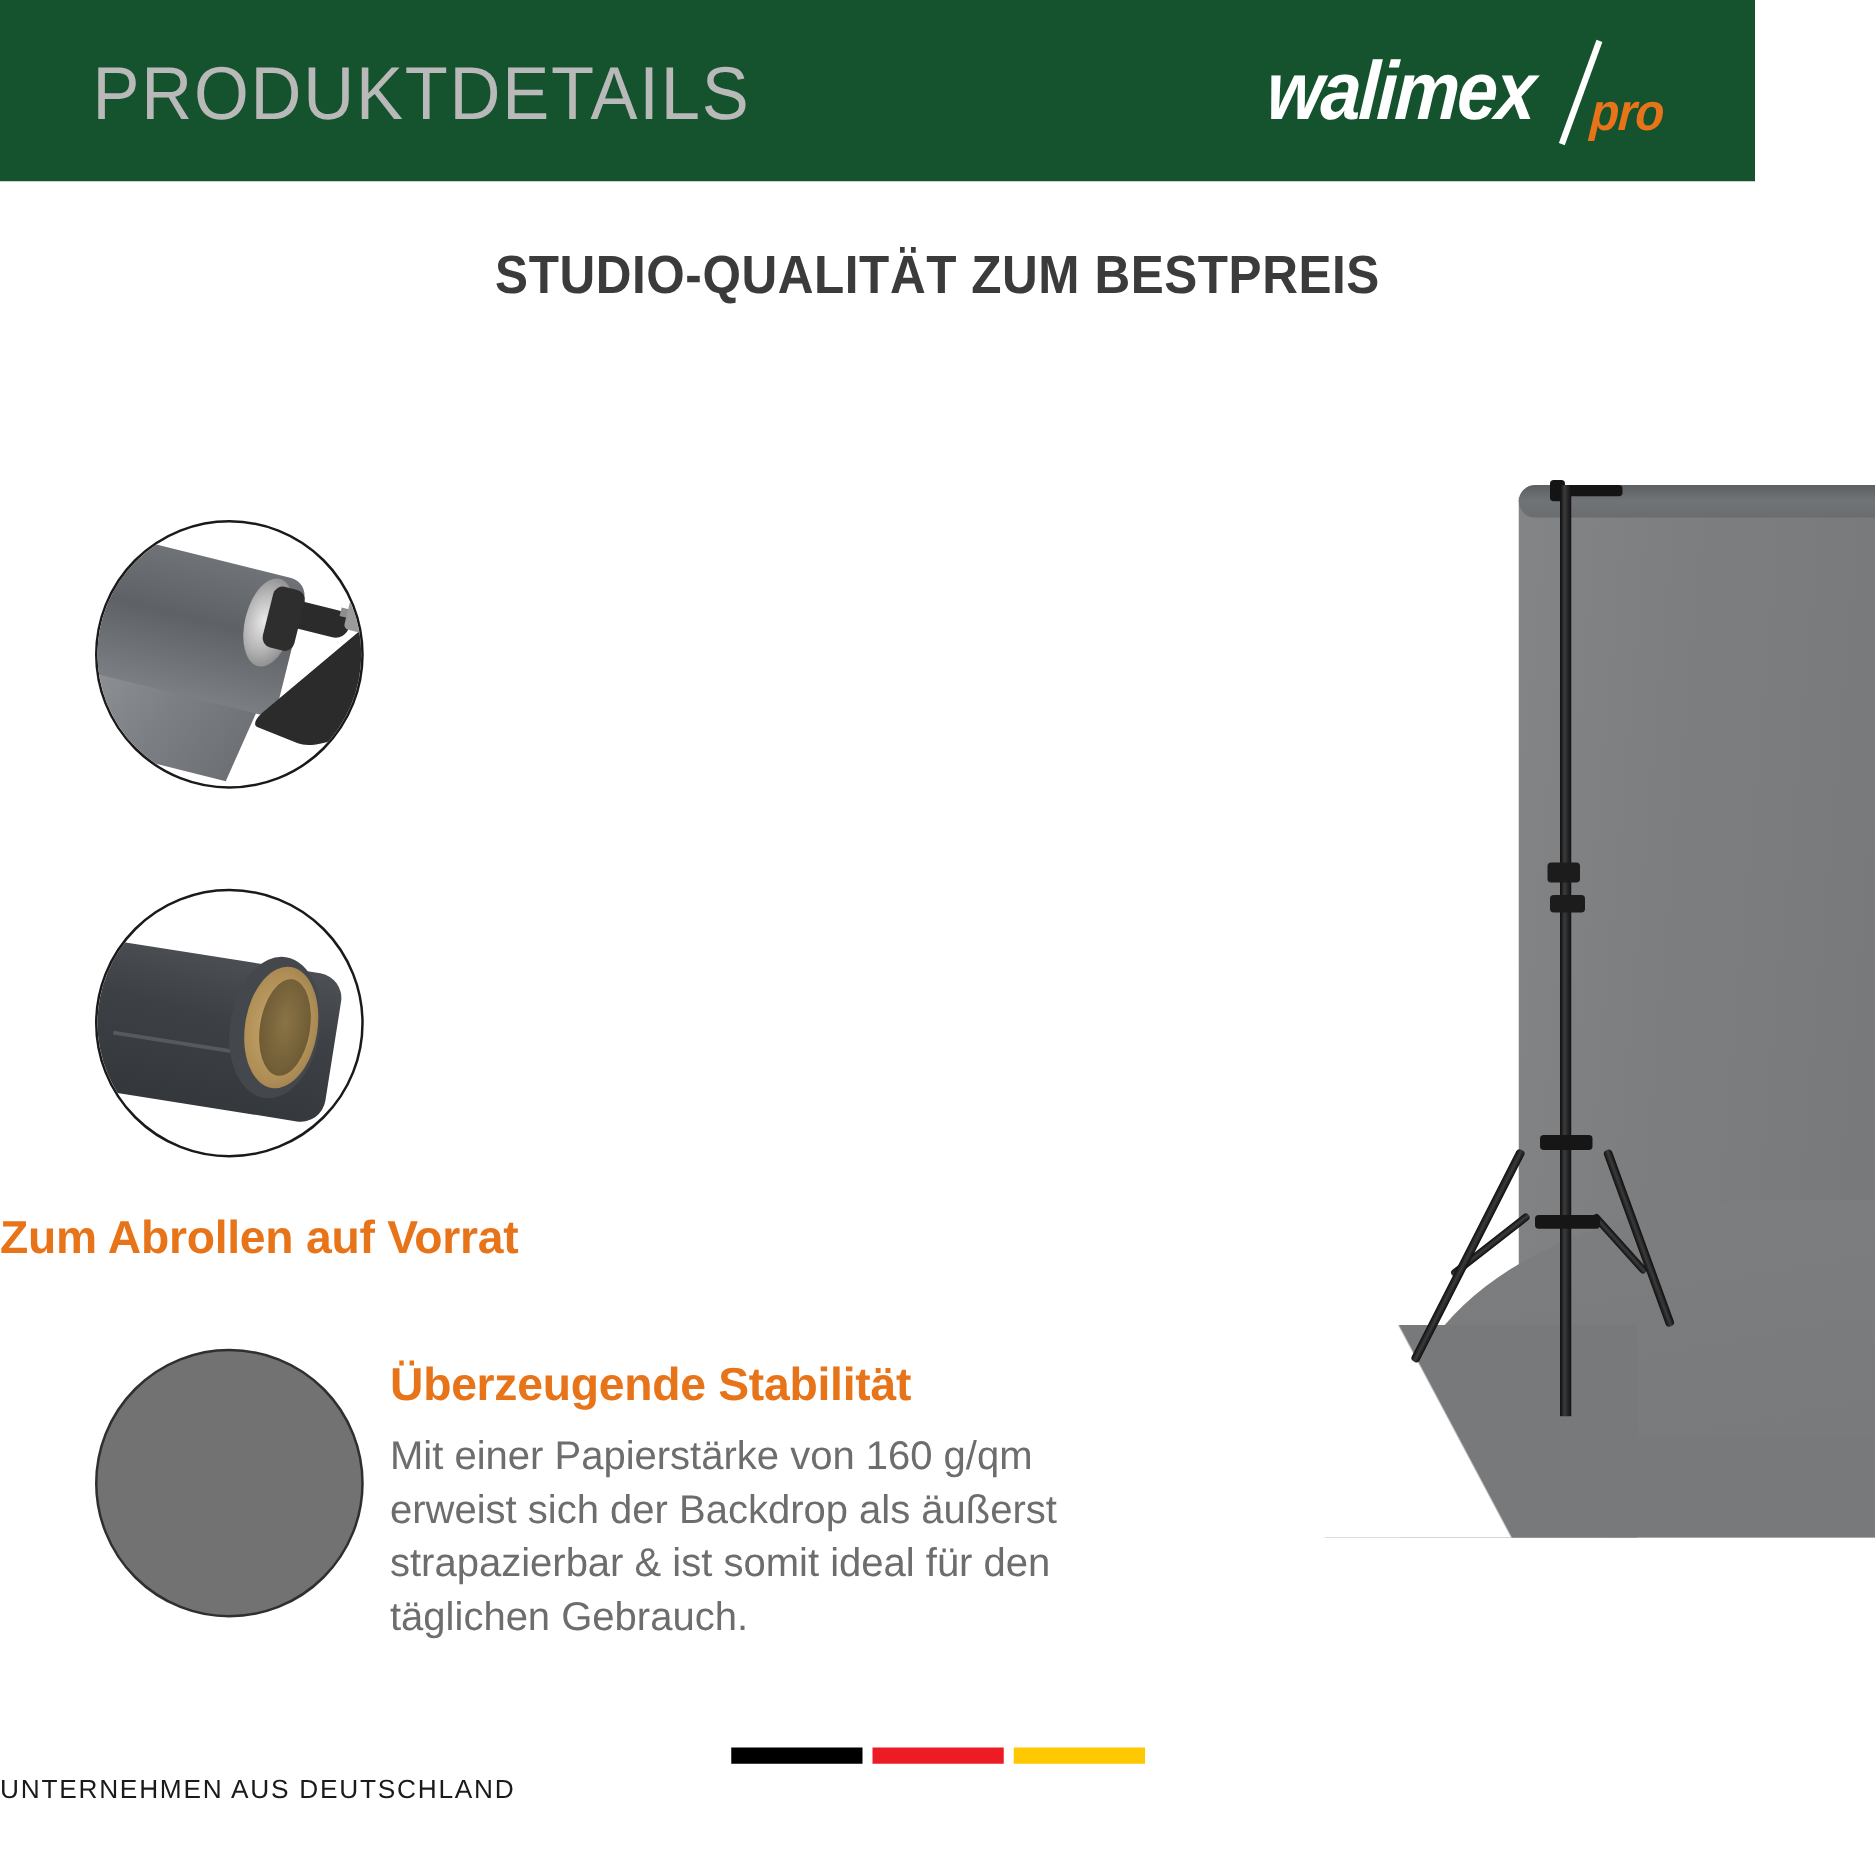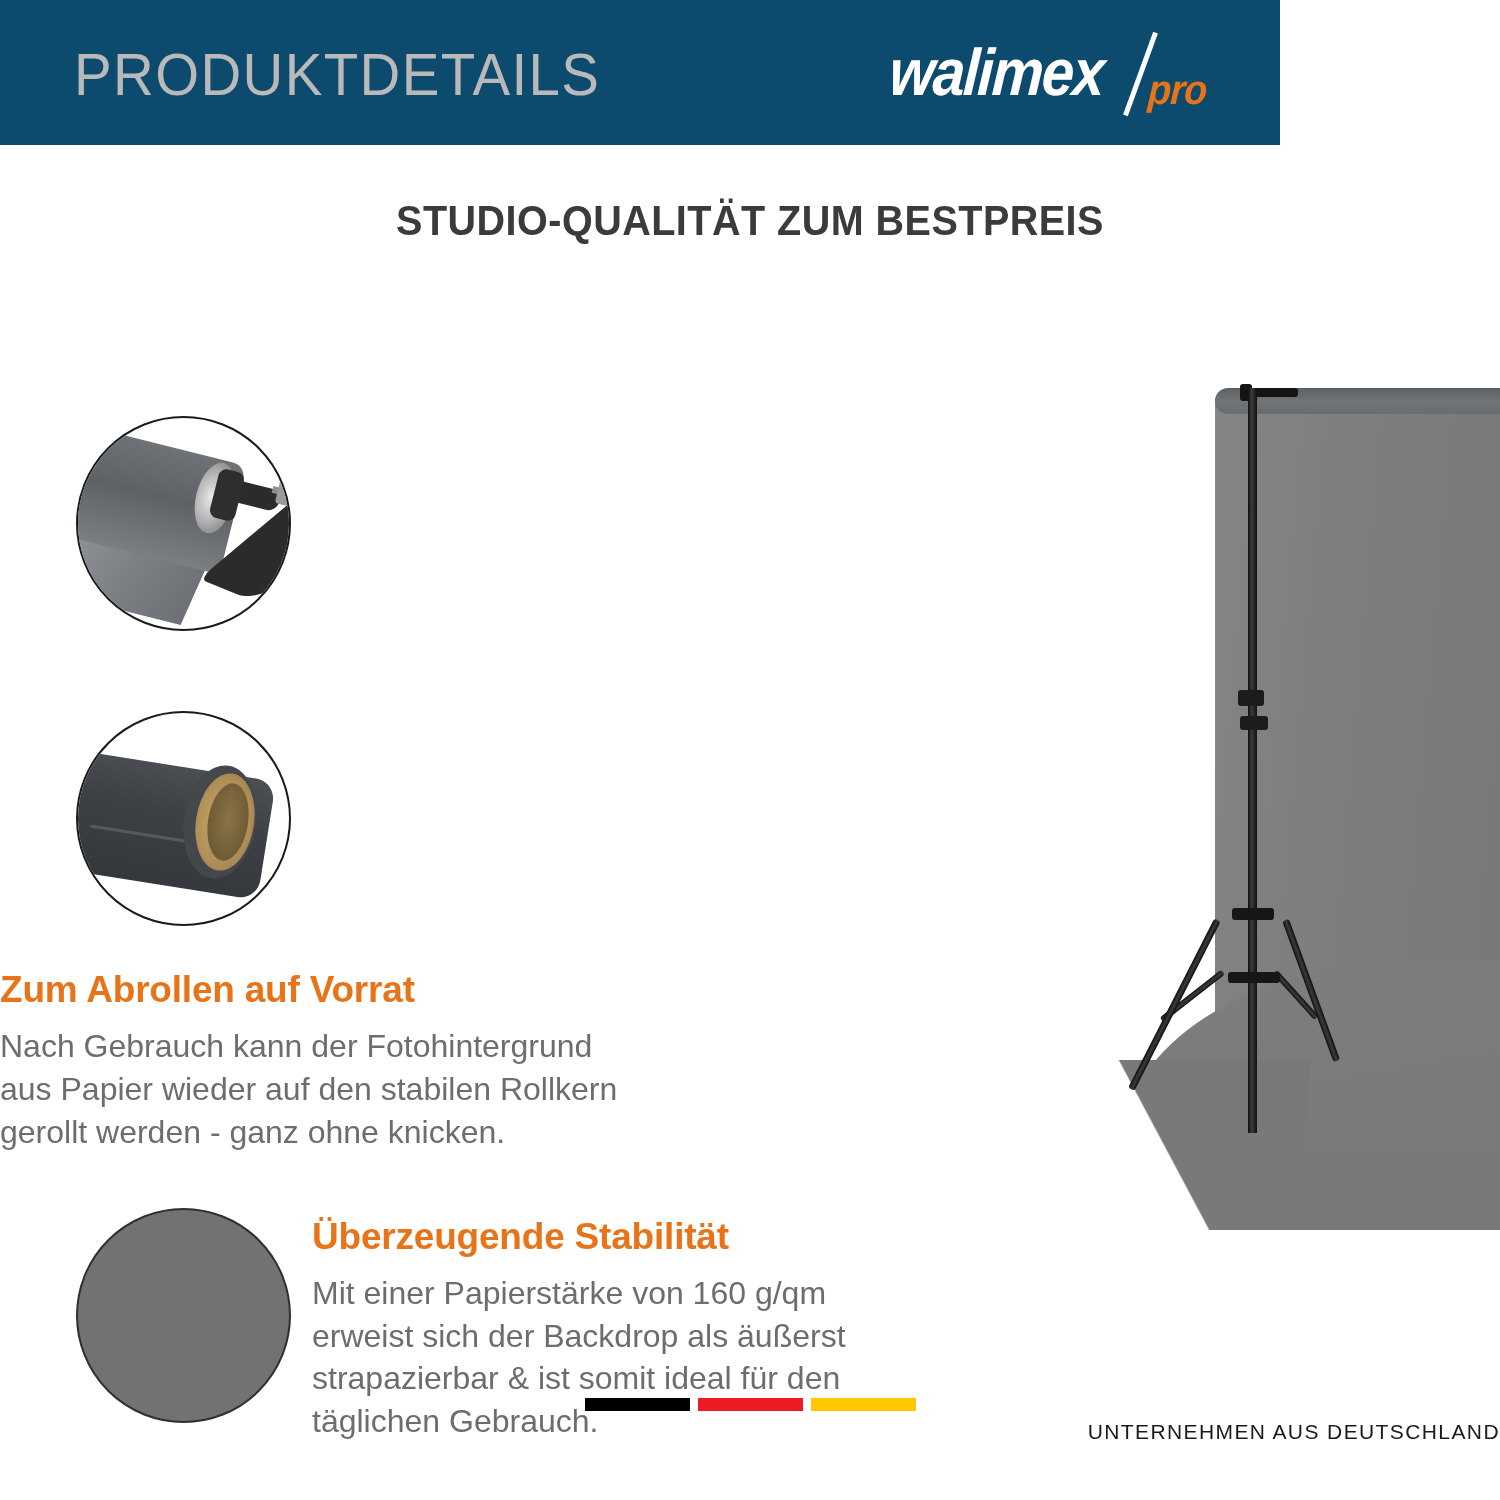--- a/index.html
+++ b/index.html
@@ -16,22 +16,22 @@
     position: relative;
     width: 1500px;
     height: 1500px;
     background: #ffffff;
   }
 
   
   .header-bar {
     position: absolute;
     left: 0; top: 0;
-    width: 1280px; height: 145px;
-    background: #0c4a6e;
+    width: 1404px; height: 145px;
+    background: #14532d;
   }
   .header-title {
     position: absolute;
     left: 74px; top: 40px;
     font-size: 60px;
     font-weight: 400;
     letter-spacing: 1.5px;
     color: #b9b9b9;
     white-space: nowrap;
     font-family: "Liberation Sans", sans-serif;
@@ -376,21 +376,21 @@
     width: 52px; height: 11px;
     background: #161616;
     border-radius: 3px;
   }
 
   
   .footer {
     position: absolute;
     left: 0; top: 1398px;
     width: 1500px;
-    text-align: right;
+    text-align: left;
   }
   .flag {
     display: flex;
     justify-content: center;
     gap: 8px;
     margin-bottom: 9px;
   }
   .flag-bar { width: 105px; height: 13px; }
   .footer-caption {
     font-size: 21px;
@@ -439,23 +439,20 @@
         <div class="circle-outline">
           <div class="roll2-body"></div>
           <div class="roll2-seam"></div>
           <div class="roll2-lip"></div>
           <div class="roll2-core-outer"></div>
           <div class="roll2-core-inner"></div>
         </div>
       </div>
       <div class="feature-text">
         <div class="feature-title">Zum Abrollen auf Vorrat</div>
-        <div class="feature-body">Nach Gebrauch kann der Fotohintergrund
-aus Papier wieder auf den stabilen Rollkern
-gerollt werden - ganz ohne knicken.</div>
       </div>
     </div>
 
     <div class="feature feature-3">
       <div class="icon-wrap">
         <div class="circle-solid"></div>
       </div>
       <div class="feature-text">
         <div class="feature-title">Überzeugende Stabilität</div>
         <div class="feature-body">Mit einer Papierstärke von 160 g/qm

